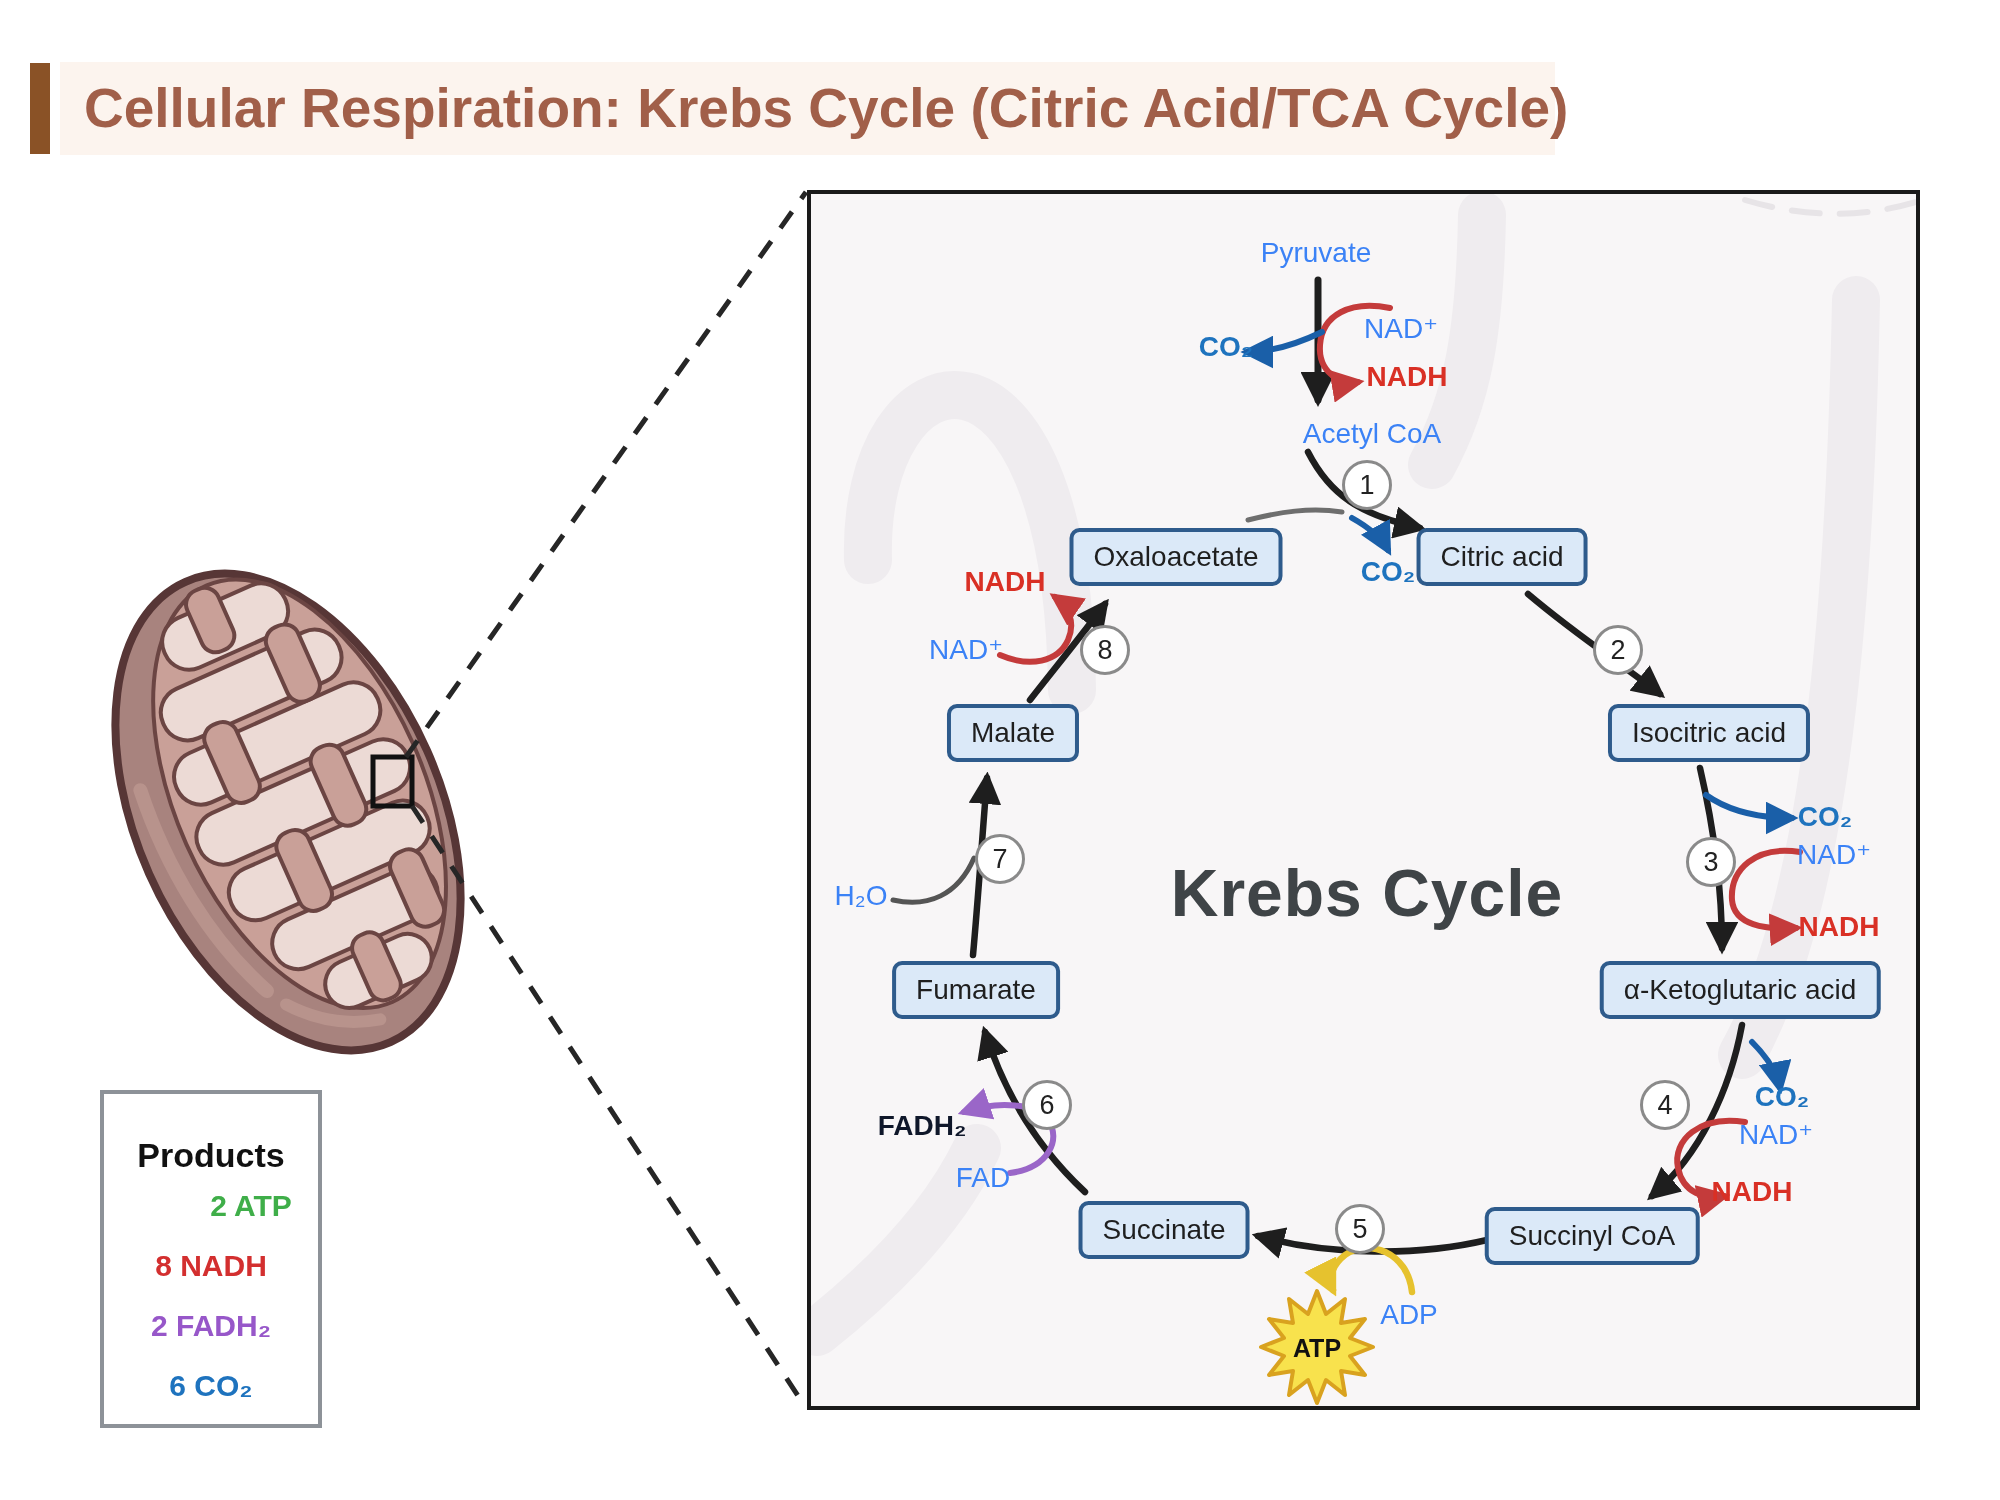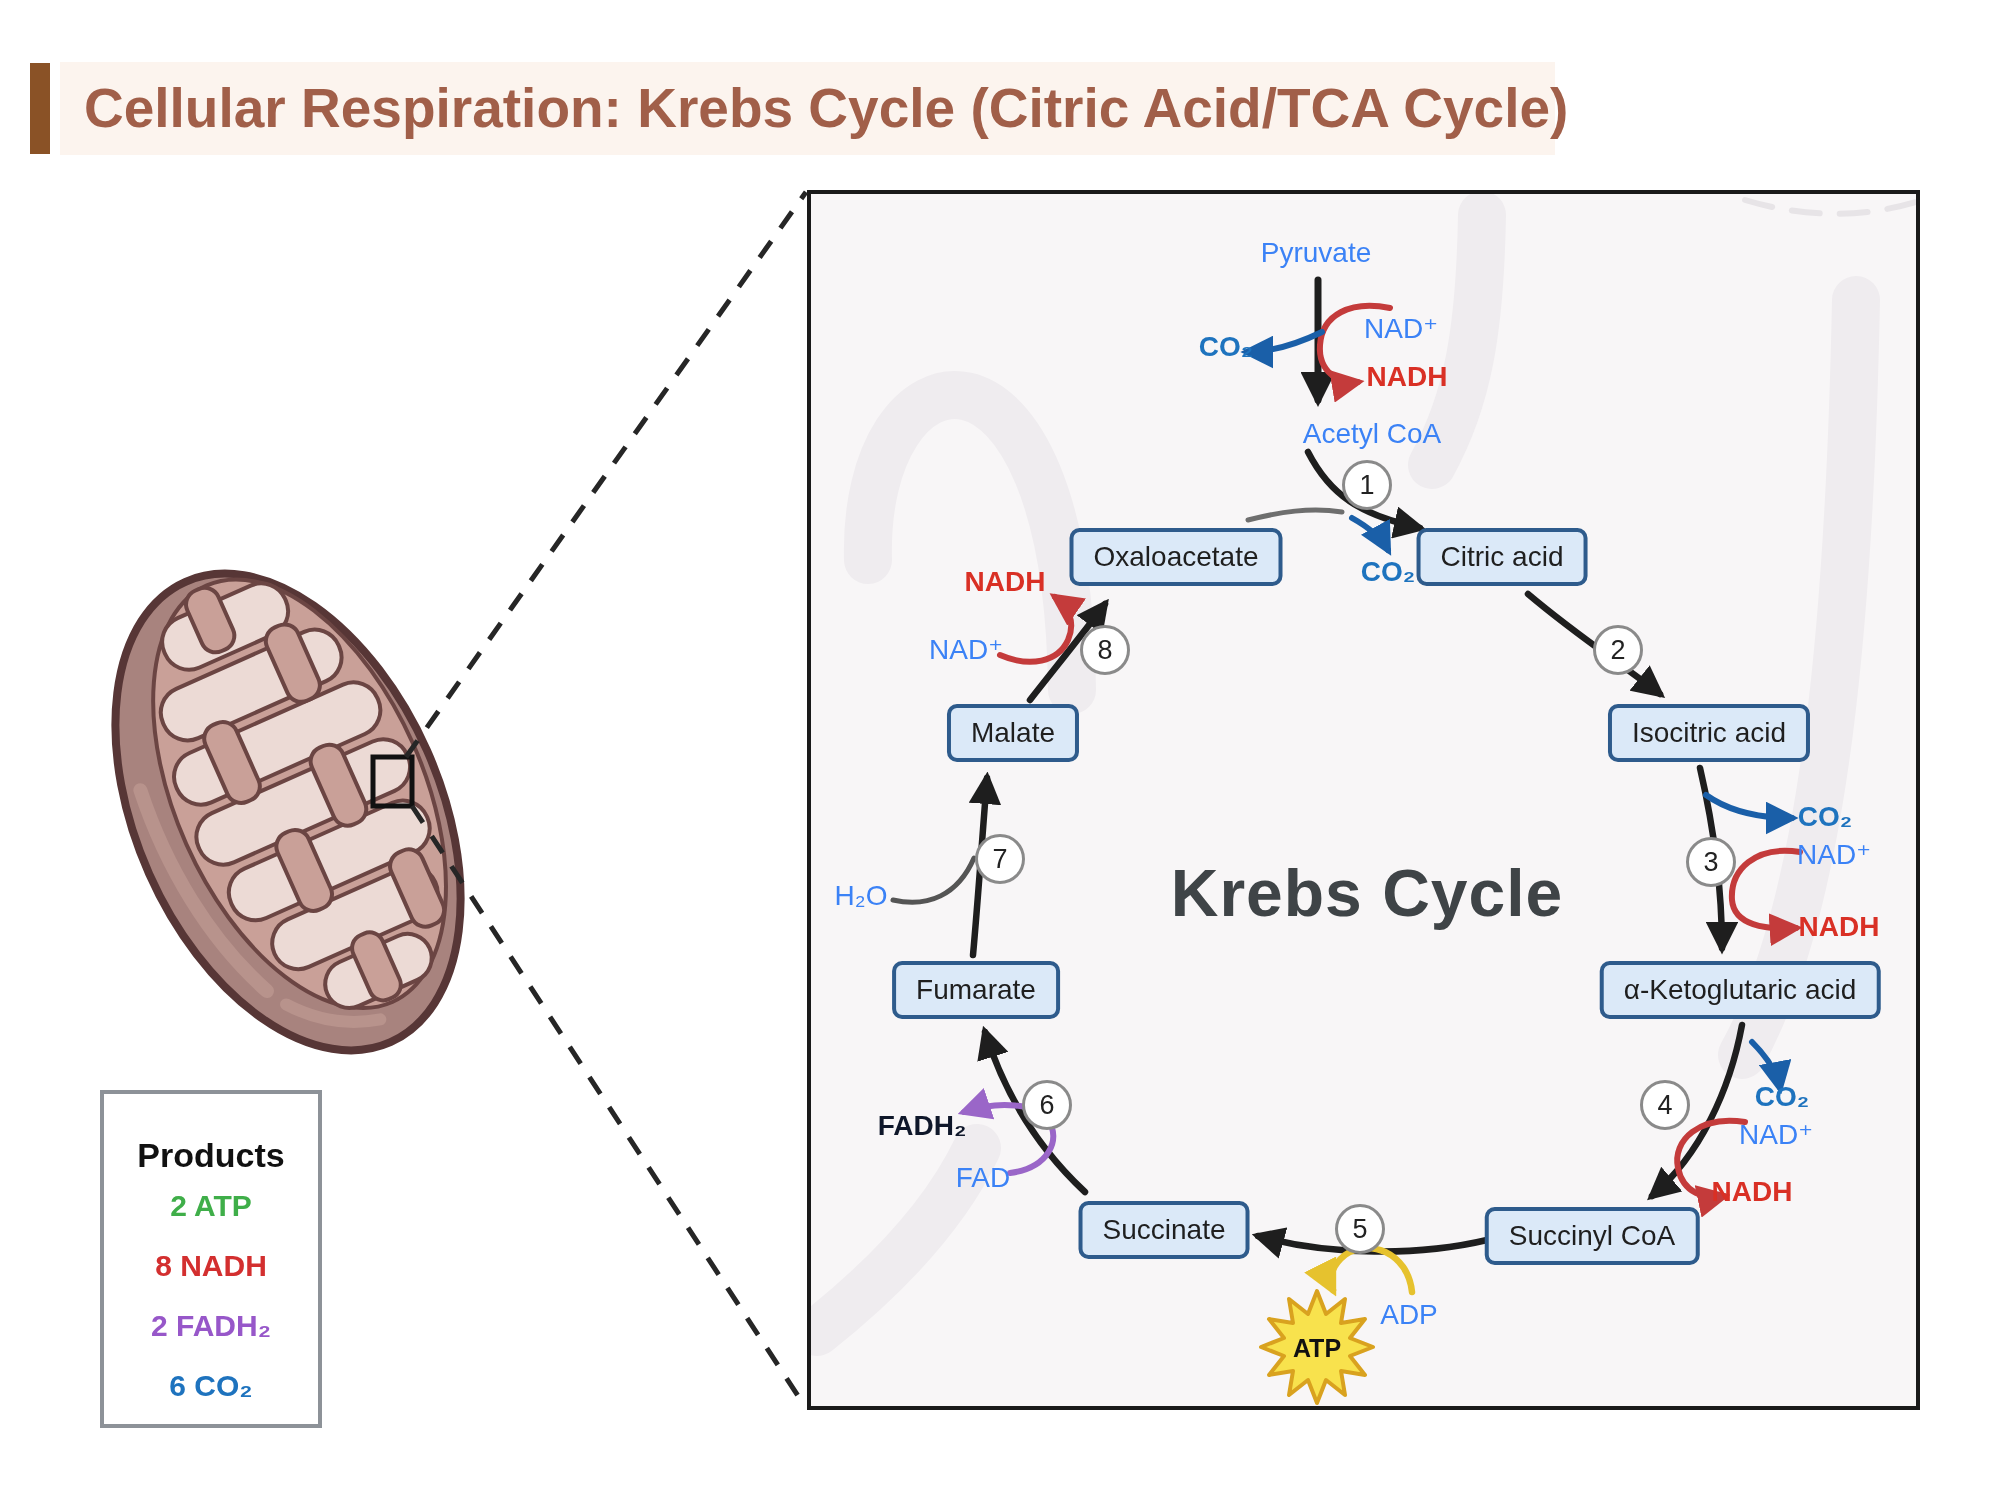--- a/index.html
+++ b/index.html
@@ -25,21 +25,21 @@
   .cycle-box{background:#dbe9f8;border:4px solid #2e5b8c;border-radius:10px;padding:9px 20px;
              font-size:28px;color:#1f1f1f;box-shadow:0 0 0 0;}
   .step-circle{width:44px;height:44px;border-radius:50%;background:#ffffff;border:3px solid #8a8a8a;
                display:flex;align-items:center;justify-content:center;font-size:27px;color:#222;z-index:4;}
   .atp-label{font-size:25px;font-weight:700;color:#111;z-index:4;}
   
   .legend{position:absolute;left:100px;top:1090px;width:222px;height:338px;box-sizing:border-box;
           background:#ffffff;border:4px solid #8d9298;z-index:2;padding-left:8px;}
   .legend-title{position:absolute;left:50%;top:42px;transform:translateX(-50%);font-size:34px;font-weight:700;color:#111;}
   .legend-item{position:absolute;left:50%;transform:translate(-50%,-50%);font-size:30px;font-weight:700;white-space:nowrap;}
-  .lg-atp{color:#3fae49;top:112px;}
+  .lg-atp{color:#3fae49;top:112px;margin-left:40px;}
   .lg-nadh{color:#d32f2f;top:172px;}
   .lg-fadh{color:#9757c9;top:232px;}
   .lg-co2{color:#1e73be;top:292px;}
 </style>
 </head>
 <body>
 
 <div class="page">
 
   <div class="title-band"></div>

